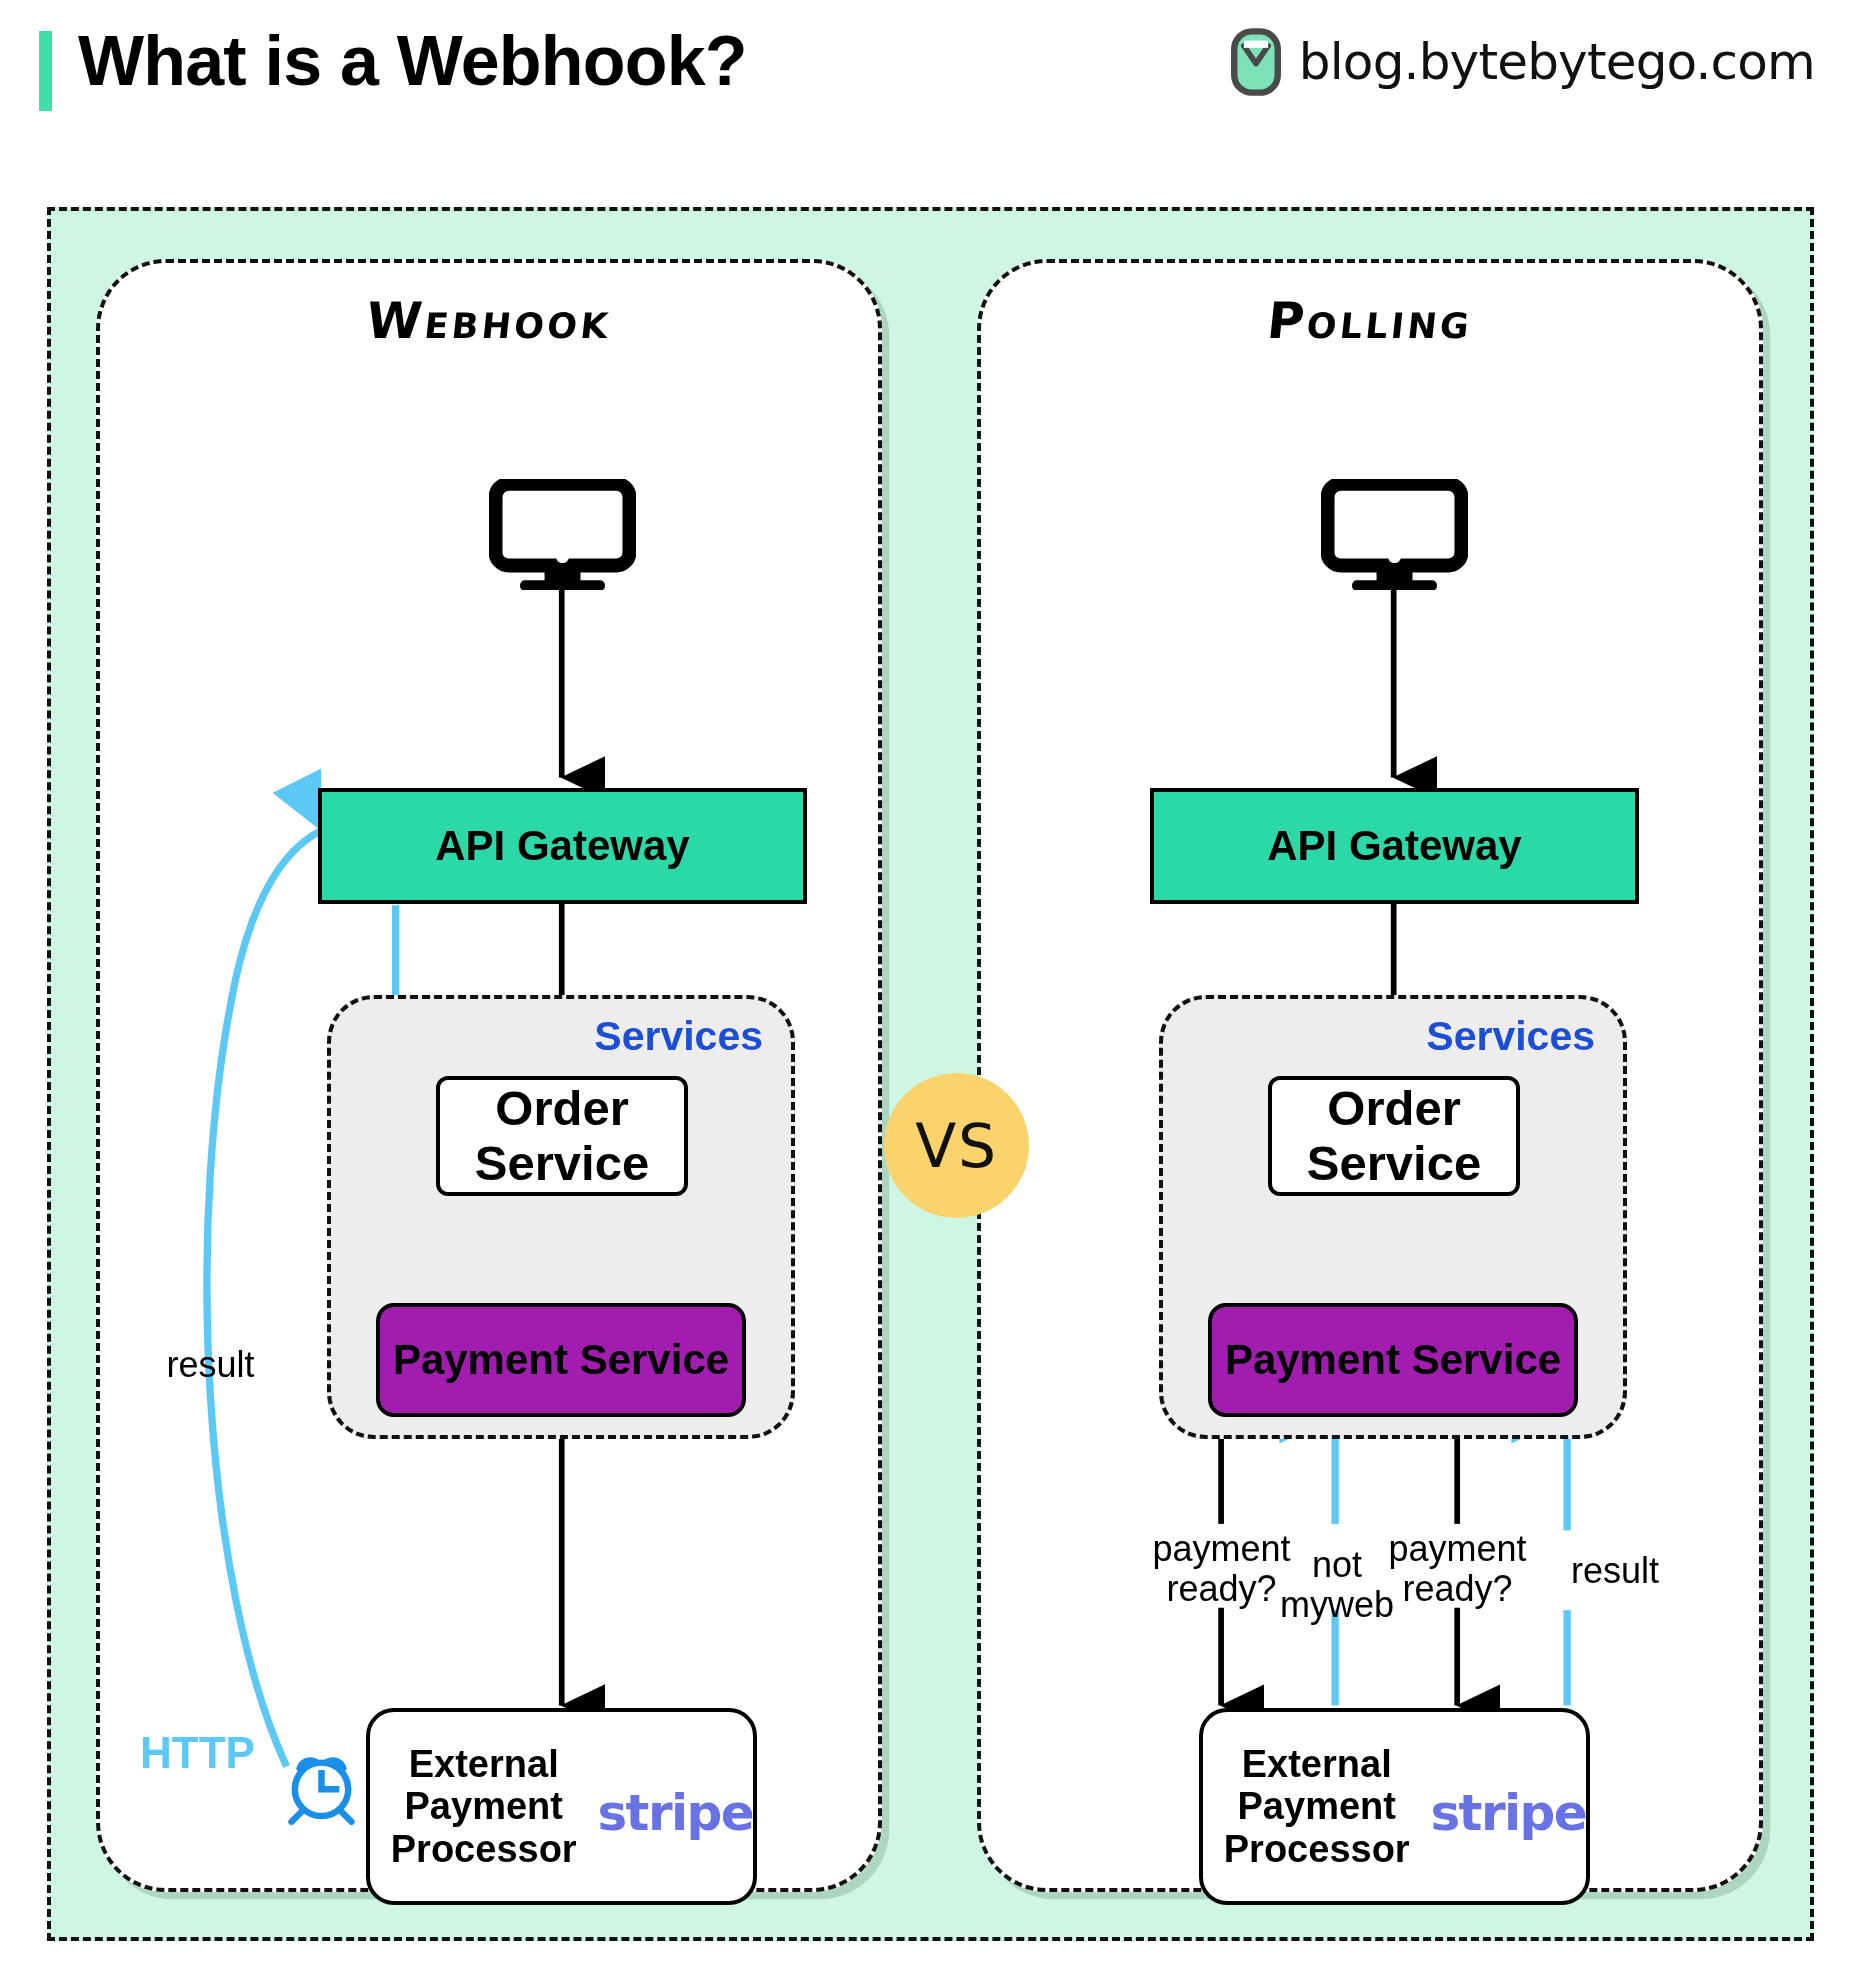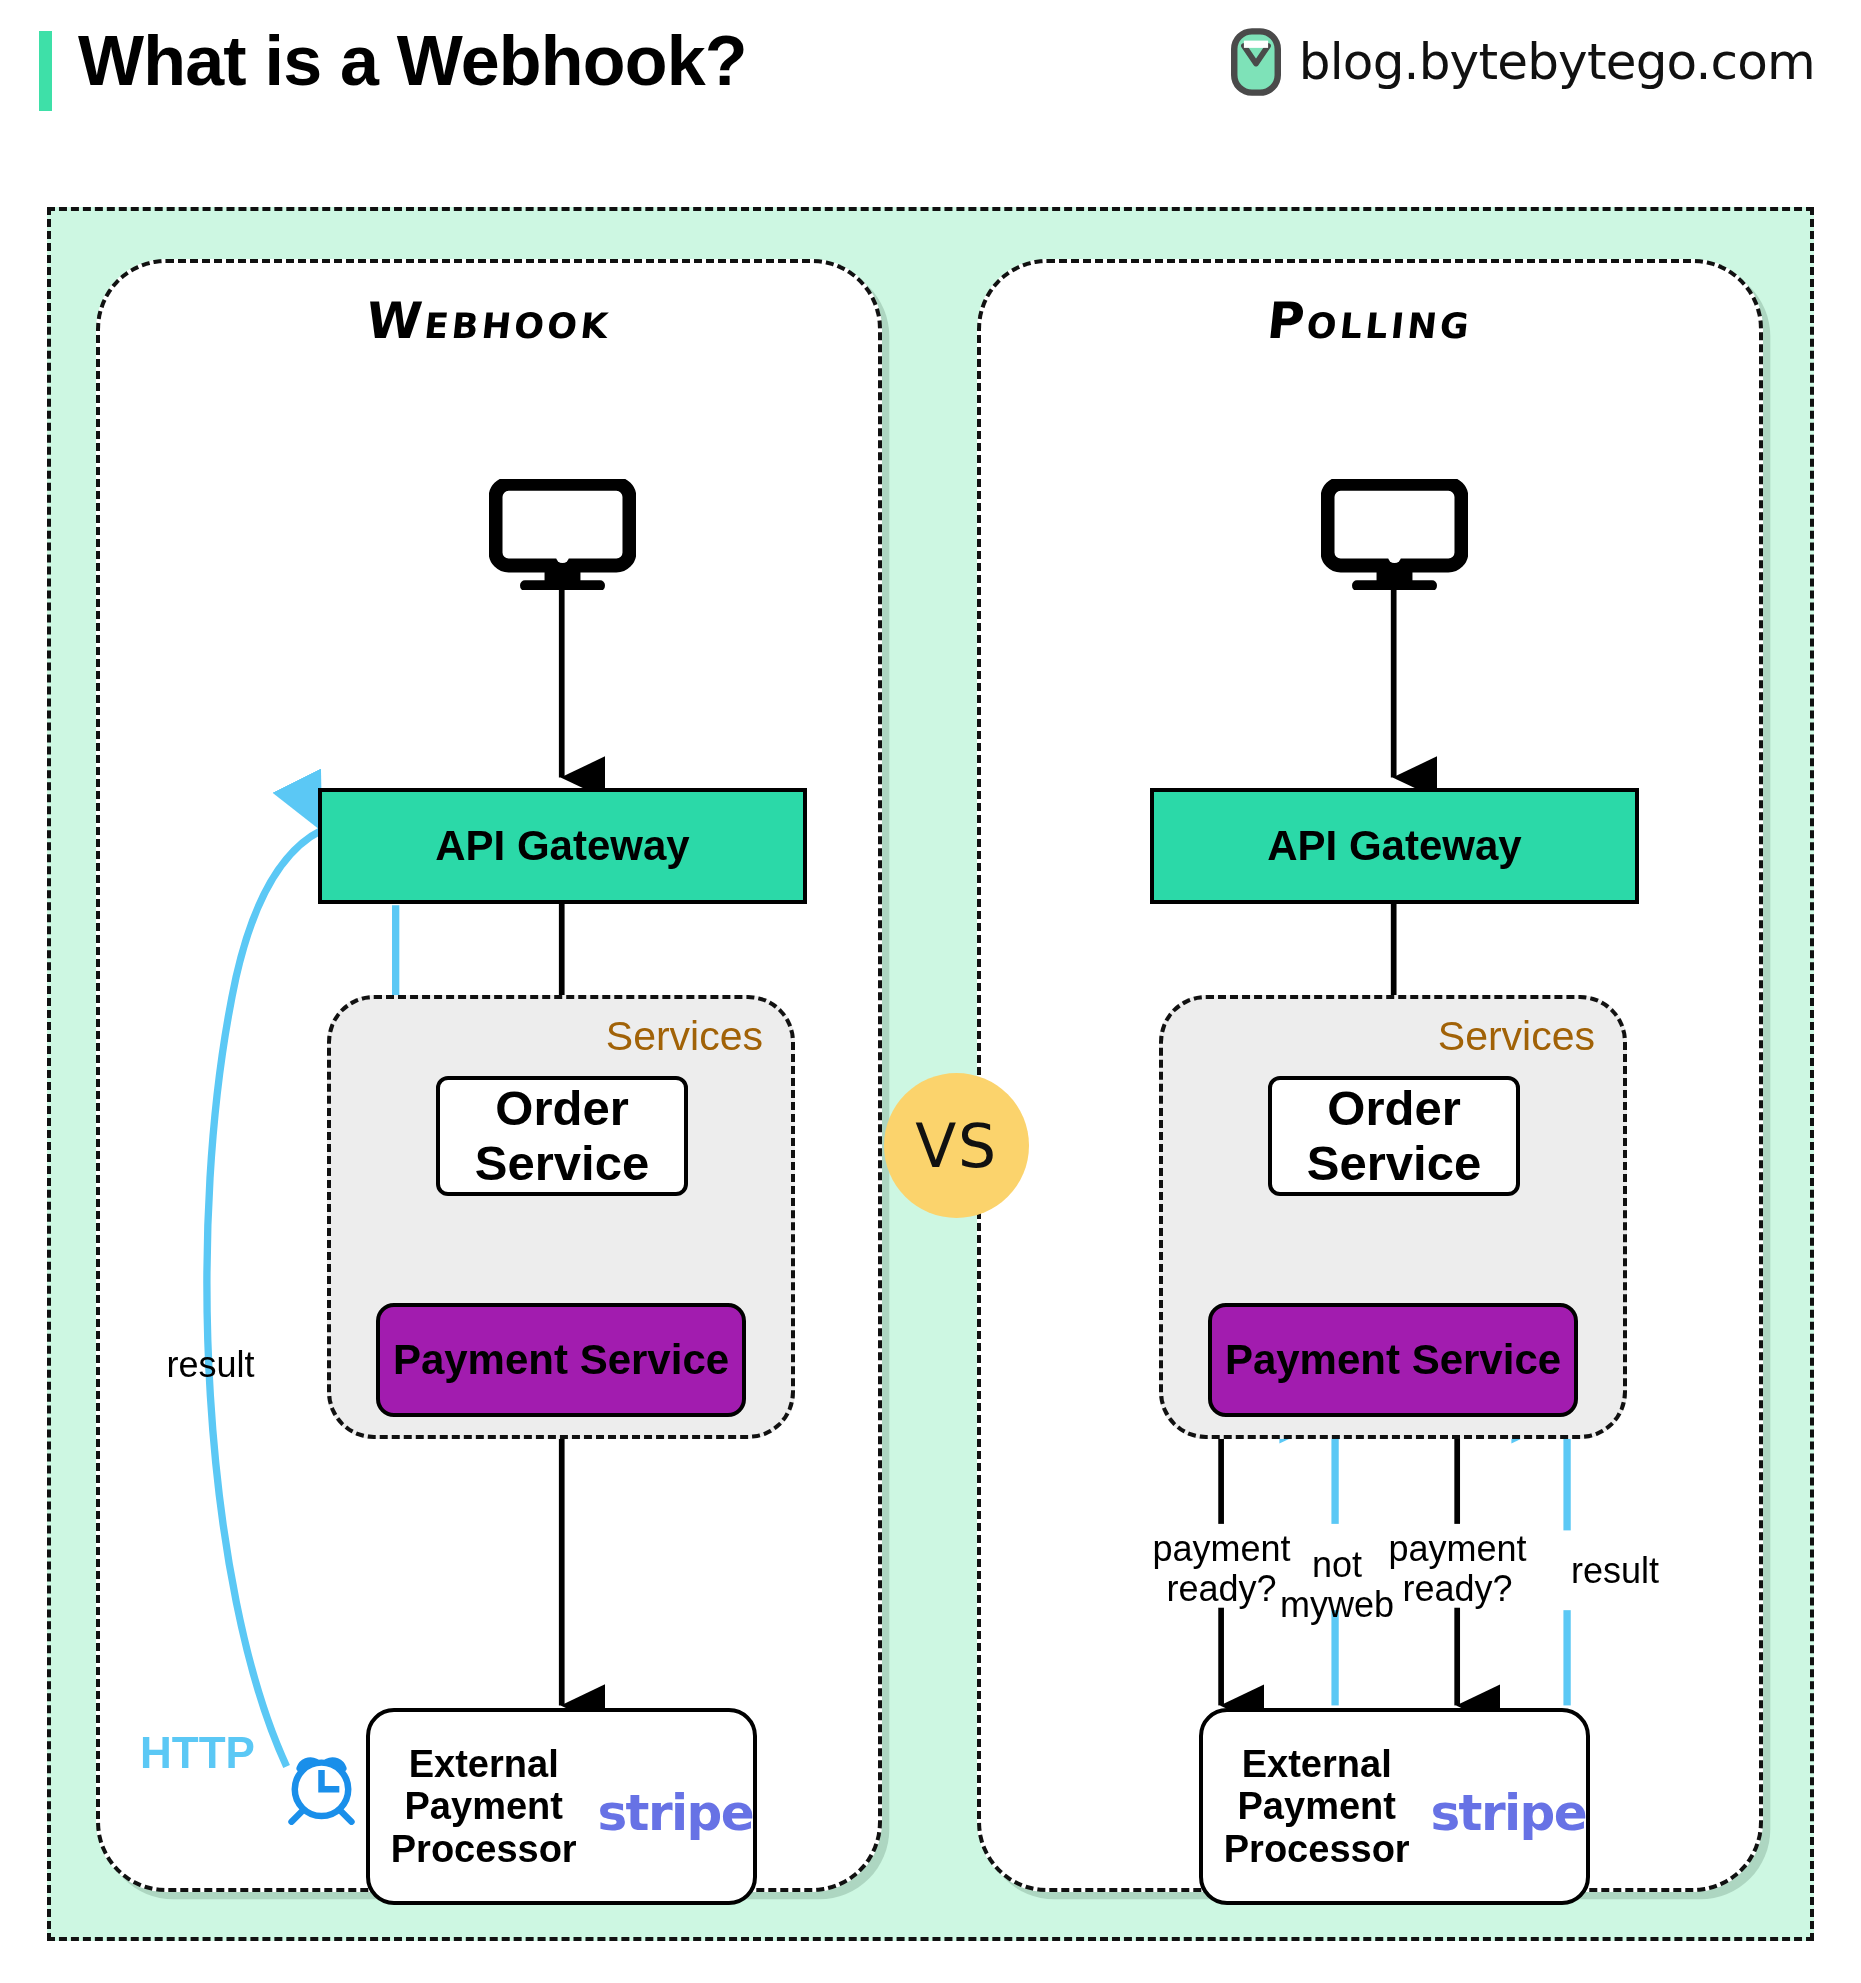--- a/index.html
+++ b/index.html
@@ -97,21 +97,21 @@
     background:#2BD9A8;border:4.1px solid #000;
     font-size:42px;
   }
   .services-box{
     width:468px;height:444px;
     background:#EDEDED;border:4.1px dashed #111;
     border-radius:47px;
   }
   .services-label{
     position:absolute;right:28px;top:14.7px;
-    font-size:41px;font-weight:normal;color:#a16207;
+    font-size:41px;font-weight:bold;color:#1d4ed8;
   }
   .order-box{
     width:252px;height:120px;
     background:#fff;border:4.1px solid #000;border-radius:12px;
     font-size:49px;
   }
   .payment-box{
     width:370px;height:114px;
     background:#a21caf;border:4.1px solid #000;border-radius:18px;
     font-size:42px;

